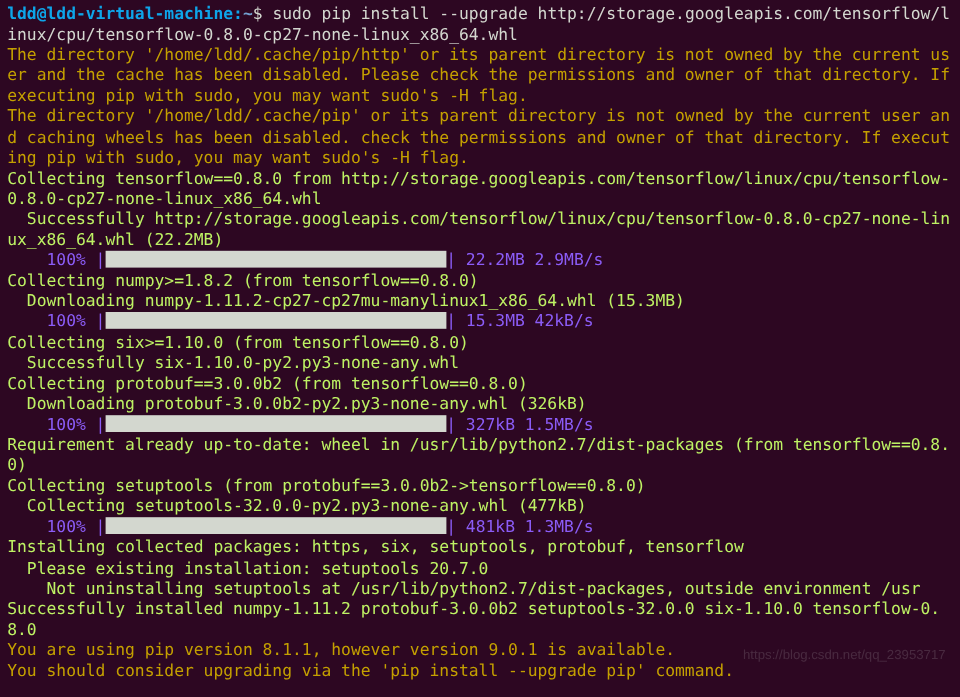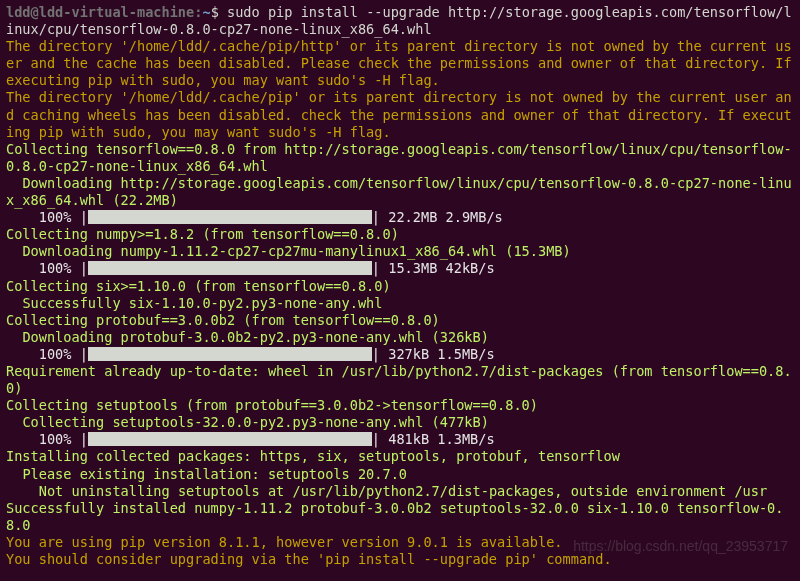--- a/index.html
+++ b/index.html
@@ -12,50 +12,50 @@
     font-family: "DejaVu Sans Mono", "Ubuntu Mono", Consolas, monospace;
     font-size: 13.6px;
     line-height: 17.1px;
     color: #d3d7cf;
   }
   .terminal {
     padding: 4px 6px 4px 6px;
     white-space: pre-wrap;
     word-break: break-all;
   }
-  .prompt-user { color: #737373; font-weight: bold; }
+  .prompt-user { color: #0ea5e9; font-weight: bold; }
   .prompt-path { color: #729fcf; font-weight: bold; }
   .cmd        { color: #d3d7cf; }
   .warn       { color: #c4a000; text-align: right; }
   .white      { color: #bef264; }
-  .progress-row .pct { color: #e5e5e5; }
+  .progress-row .pct { color: #8b5cf6; }
   .bar {
     display: inline-block;
     background: #d3d7cf;
     height: 14px;
     vertical-align: -2px;
   }
   .watermark {
     position: absolute;
     bottom: 26px;
     right: 12px;
     color: rgba(200,200,200,0.18);
     font-family: Arial, sans-serif;
-    font-size: 14px;
+    font-size: 11px;
     pointer-events: none;
   }
 </style>
 </head>
 <body>
 
 <div class="terminal"><span class="prompt-user">ldd@ldd-virtual-machine</span><span class="prompt-user">:</span><span class="prompt-path">~</span><span class="cmd">$ </span><span class="cmd">sudo pip install --upgrade http://storage.googleapis.com/tensorflow/linux/cpu/tensorflow-0.8.0-cp27-none-linux_x86_64.whl</span>
 <span class="warn">The directory '/home/ldd/.cache/pip/http' or its parent directory is not owned by the current user and the cache has been disabled. Please check the permissions and owner of that directory. If executing pip with sudo, you may want sudo's -H flag.</span>
 <span class="warn">The directory '/home/ldd/.cache/pip' or its parent directory is not owned by the current user and caching wheels has been disabled. check the permissions and owner of that directory. If executing pip with sudo, you may want sudo's -H flag.</span>
 <span class="white">Collecting tensorflow==0.8.0 from http://storage.googleapis.com/tensorflow/linux/cpu/tensorflow-0.8.0-cp27-none-linux_x86_64.whl</span>
-<span class="white">  Downloading http://storage.googleapis.com/tensorflow/linux/cpu/tensorflow-0.8.0-cp27-none-linux_x86_64.whl (22.2MB)</span>
+<span class="white">  Successfully http://storage.googleapis.com/tensorflow/linux/cpu/tensorflow-0.8.0-cp27-none-linux_x86_64.whl (22.2MB)</span>
 <span class="progress-row"><span class="pct">    100% |</span><span class="bar" style="width:284px"></span><span class="pct">| 22.2MB 2.9MB/s </span></span>
 <span class="white">Collecting numpy&gt;=1.8.2 (from tensorflow==0.8.0)</span>
 <span class="white">  Downloading numpy-1.11.2-cp27-cp27mu-manylinux1_x86_64.whl (15.3MB)</span>
 <span class="progress-row"><span class="pct">    100% |</span><span class="bar" style="width:284px"></span><span class="pct">| 15.3MB 42kB/s </span></span>
 <span class="white">Collecting six&gt;=1.10.0 (from tensorflow==0.8.0)</span>
 <span class="white">  Successfully six-1.10.0-py2.py3-none-any.whl</span>
 <span class="white">Collecting protobuf==3.0.0b2 (from tensorflow==0.8.0)</span>
 <span class="white">  Downloading protobuf-3.0.0b2-py2.py3-none-any.whl (326kB)</span>
 <span class="progress-row"><span class="pct">    100% |</span><span class="bar" style="width:284px"></span><span class="pct">| 327kB 1.5MB/s </span></span>
 <span class="white">Requirement already up-to-date: wheel in /usr/lib/python2.7/dist-packages (from tensorflow==0.8.0)</span>

